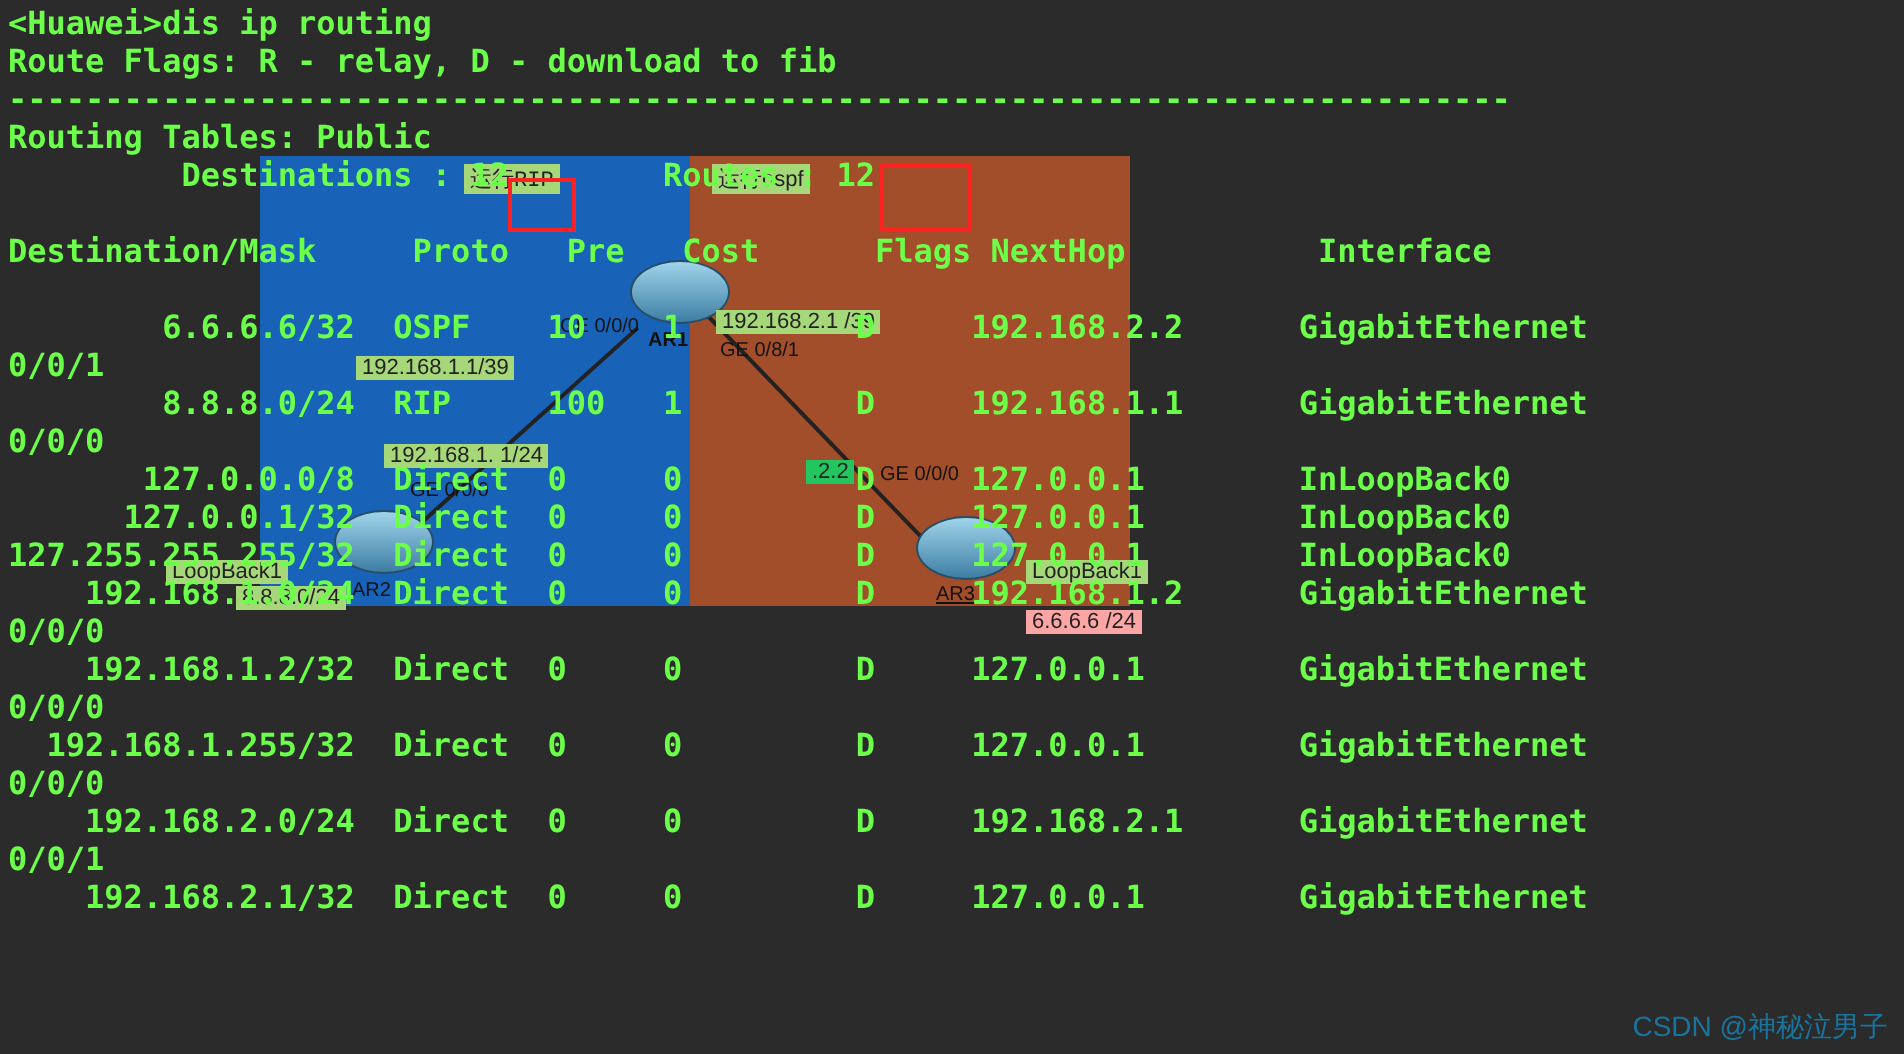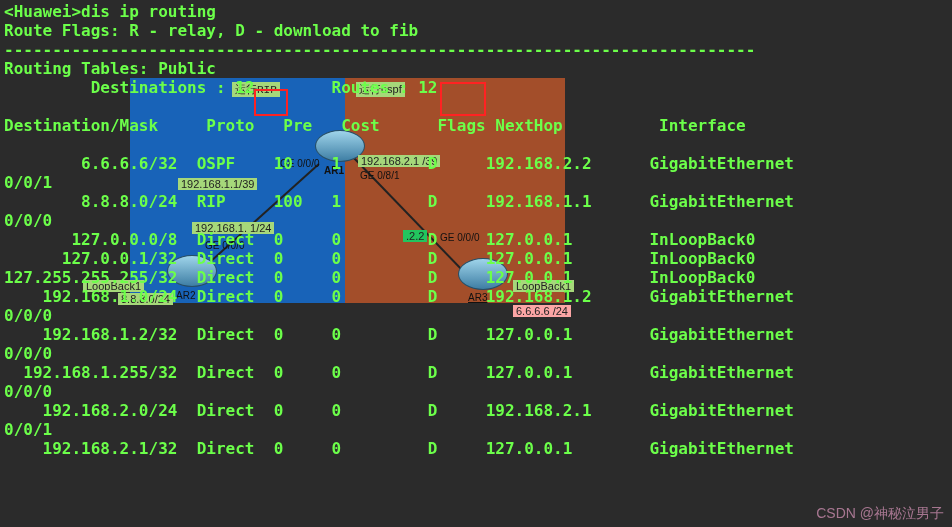--- a/index.html
+++ b/index.html
@@ -18,21 +18,21 @@
     background:linear-gradient(#9fd4ea,#3e7ea4); border:1px solid #274e66; }
   .lbl { position:absolute; font:11px Arial; color:#222; background:#a6d87a; padding:0 3px; }
   .portlbl { position:absolute; font:10px Arial; color:#111; }
   .line { position:absolute; background:#222; height:2px; transform-origin:left center; }
   .redbox { position:absolute; border:2px solid #ff2222; }
 
   pre { position:relative; z-index:1; white-space:pre; line-height:19px;
     padding:2px 0 0 4px; letter-spacing:0; }
 
   .watermark { position:absolute; right:8px; bottom:4px;
-    font:14px Arial; color:#f9a8d4; opacity:.6; }
+    font:14px Arial; color:#0ea5e9; opacity:.6; }
 </style>
 </head>
 <body>
 
 <div class="bg-diagram">
   <div class="bg-blue"></div>
   <div class="bg-brown"></div>
   <div class="lbl" style="left:232px;top:82px;font-family:Liberation Mono, monospace;">运行RIP</div>
   <div class="lbl" style="left:356px;top:82px;text-align:right;">运行ospf</div>
 

